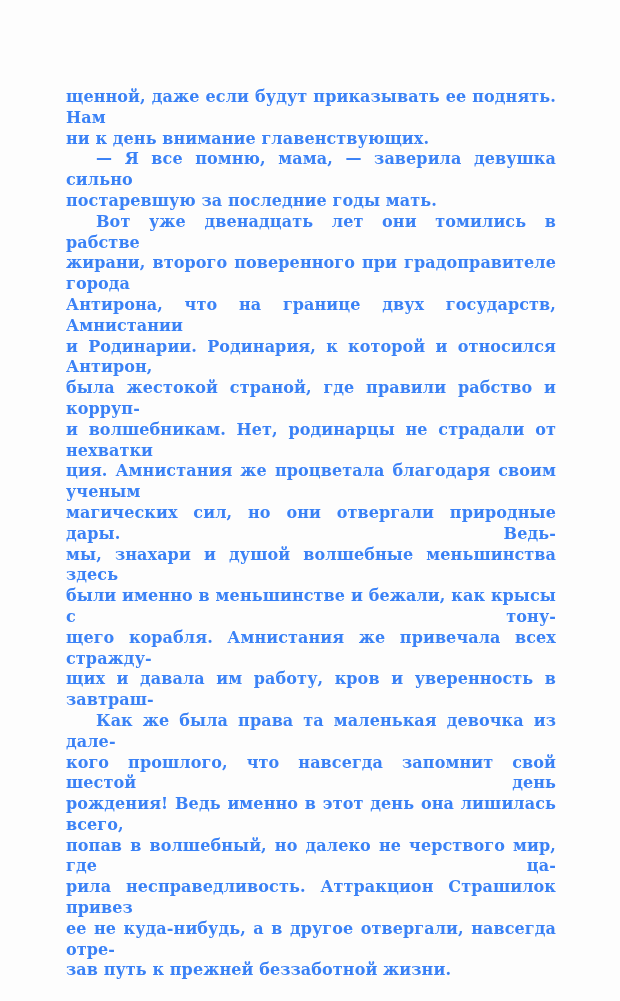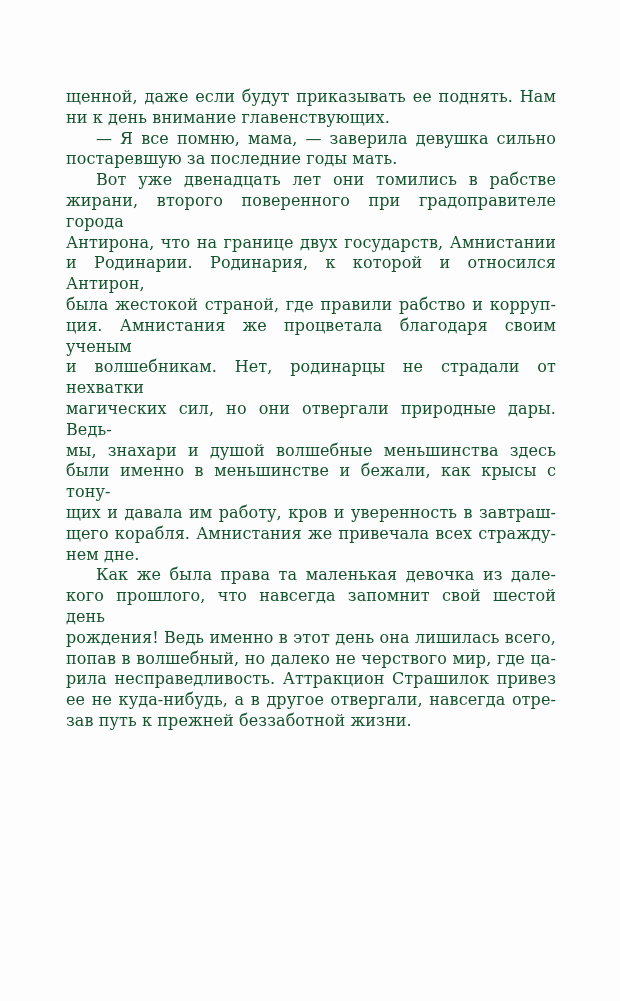--- a/index.html
+++ b/index.html
@@ -39,43 +39,42 @@
     text-align-last: left;
   }
   .line.indent {
     text-indent: 30px;
   }
 </style>
 </head>
 <body style="background: rgb(253, 253, 253);">
 
 <div class="page">
-  <div class="text-block" style="color: #14532d;">
+  <div class="text-block" style="color: #3b82f6; font-weight: bold;">
       <div class="paragraph">
         <div class="line">щенной, даже если будут приказывать ее поднять. Нам</div>
         <div class="line last">ни к день внимание главенствующих.</div>
       </div>
       <div class="paragraph">
         <div class="line indent">— Я все помню, мама, — заверила девушка сильно</div>
         <div class="line last">постаревшую за последние годы мать.</div>
       </div>
       <div class="paragraph">
         <div class="line indent">Вот уже двенадцать лет они томились в рабстве</div>
         <div class="line">жирани, второго поверенного при градоправителе города</div>
         <div class="line">Антирона, что на границе двух государств, Амнистании</div>
         <div class="line">и Родинарии. Родинария, к которой и относился Антирон,</div>
         <div class="line">была жестокой страной, где правили рабство и корруп-</div>
+        <div class="line">и волшебникам. Нет, родинарцы не страдали от нехватки</div>
         <div class="line">ция. Амнистания же процветала благодаря своим ученым</div>
-        <div class="line">и волшебникам. Нет, родинарцы не страдали от нехватки</div>
         <div class="line">магических сил, но они отвергали природные дары. Ведь-</div>
         <div class="line">мы, знахари и душой волшебные меньшинства здесь</div>
         <div class="line">были именно в меньшинстве и бежали, как крысы с тону-</div>
+        <div class="line">щего корабля. Амнистания же привечала всех стражду-</div>
         <div class="line">щих и давала им работу, кров и уверенность в завтраш-</div>
-        <div class="line">щего корабля. Амнистания же привечала всех стражду-</div>
-        <div class="line last">нем дне.</div>
       </div>
       <div class="paragraph">
         <div class="line indent">Как же была права та маленькая девочка из дале-</div>
         <div class="line">кого прошлого, что навсегда запомнит свой шестой день</div>
         <div class="line">рождения! Ведь именно в этот день она лишилась всего,</div>
         <div class="line">попав в волшебный, но далеко не черствого мир, где ца-</div>
         <div class="line">рила несправедливость. Аттракцион Страшилок привез</div>
         <div class="line">ее не куда-нибудь, а в другое отвергали, навсегда отре-</div>
         <div class="line last">зав путь к прежней беззаботной жизни.</div>
       </div>

